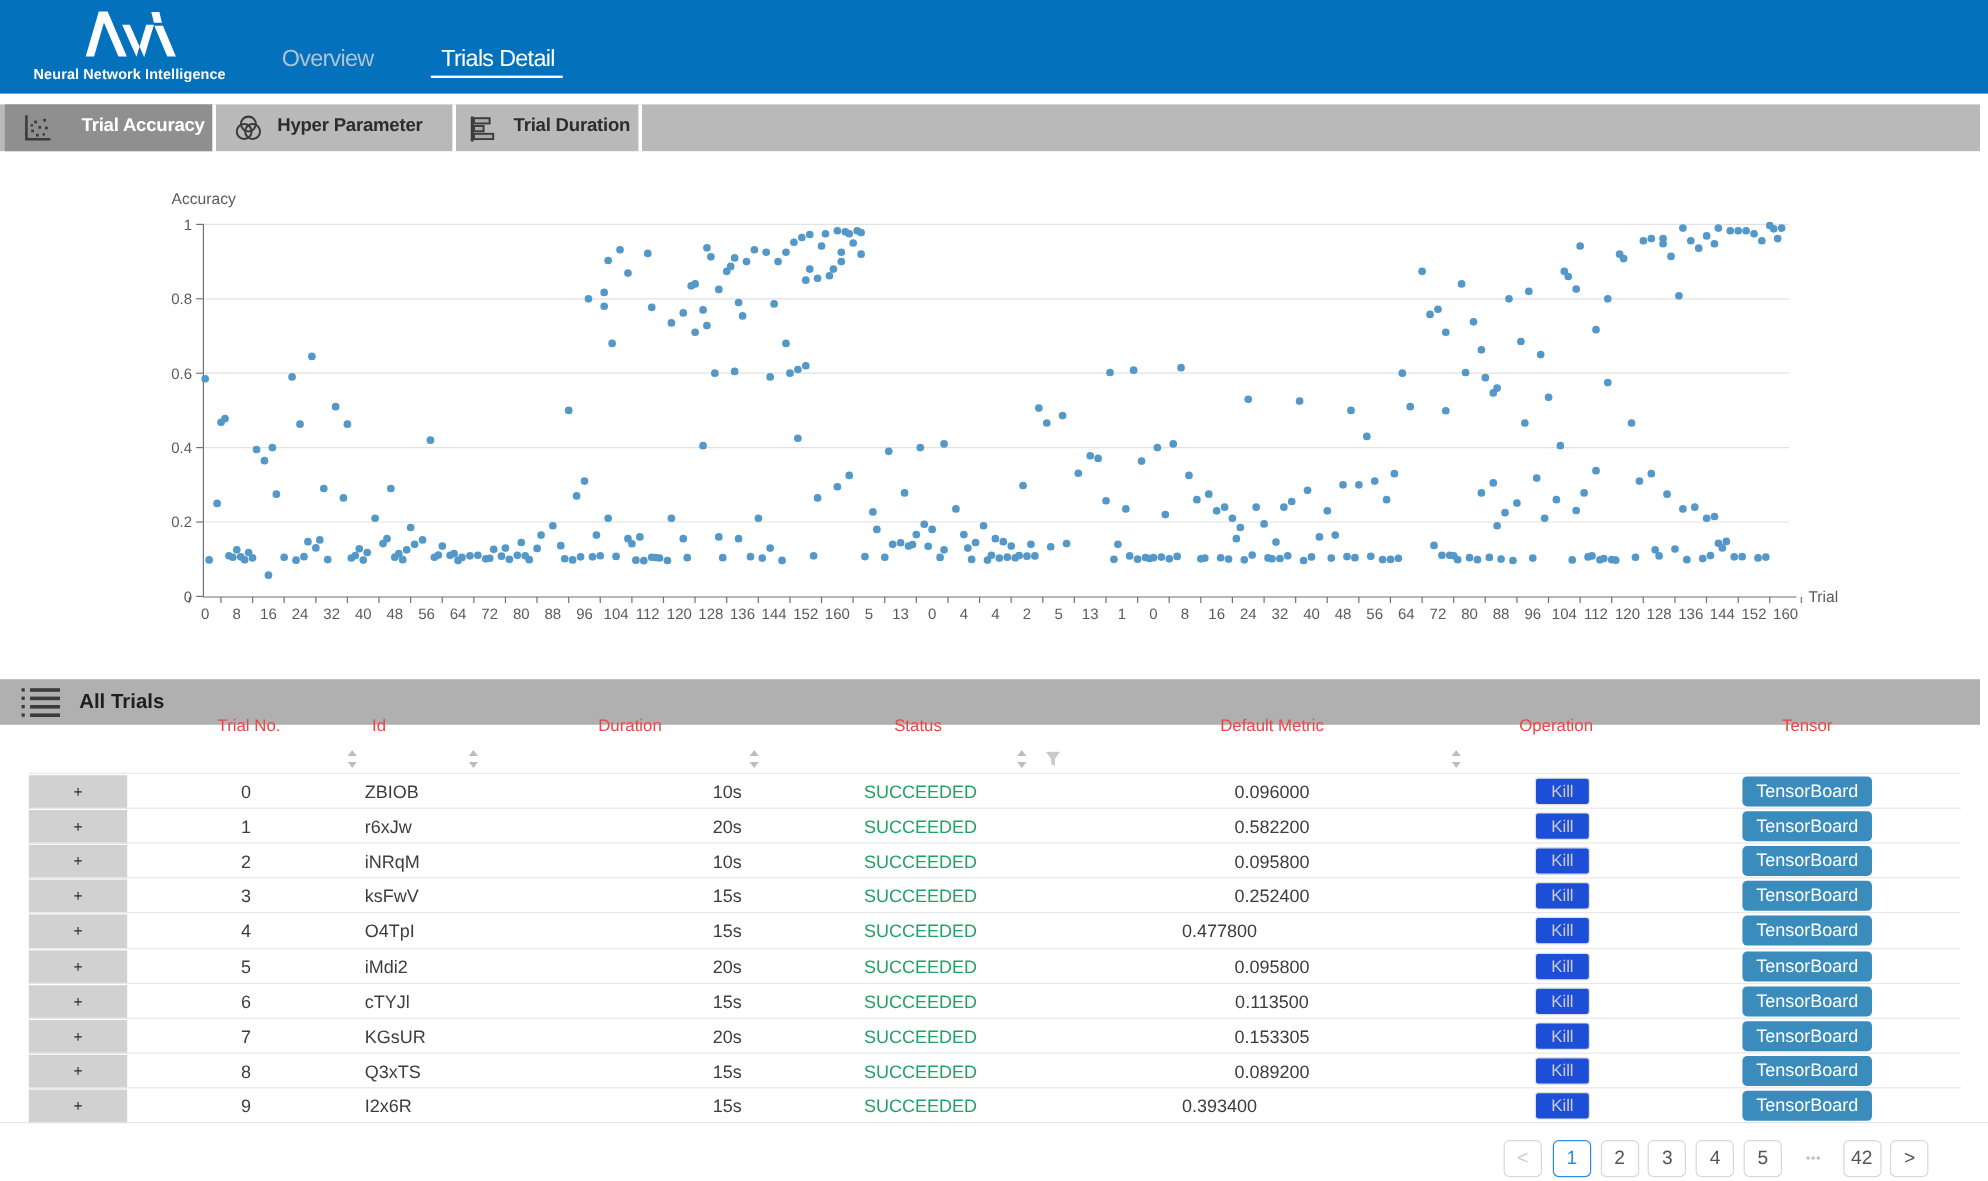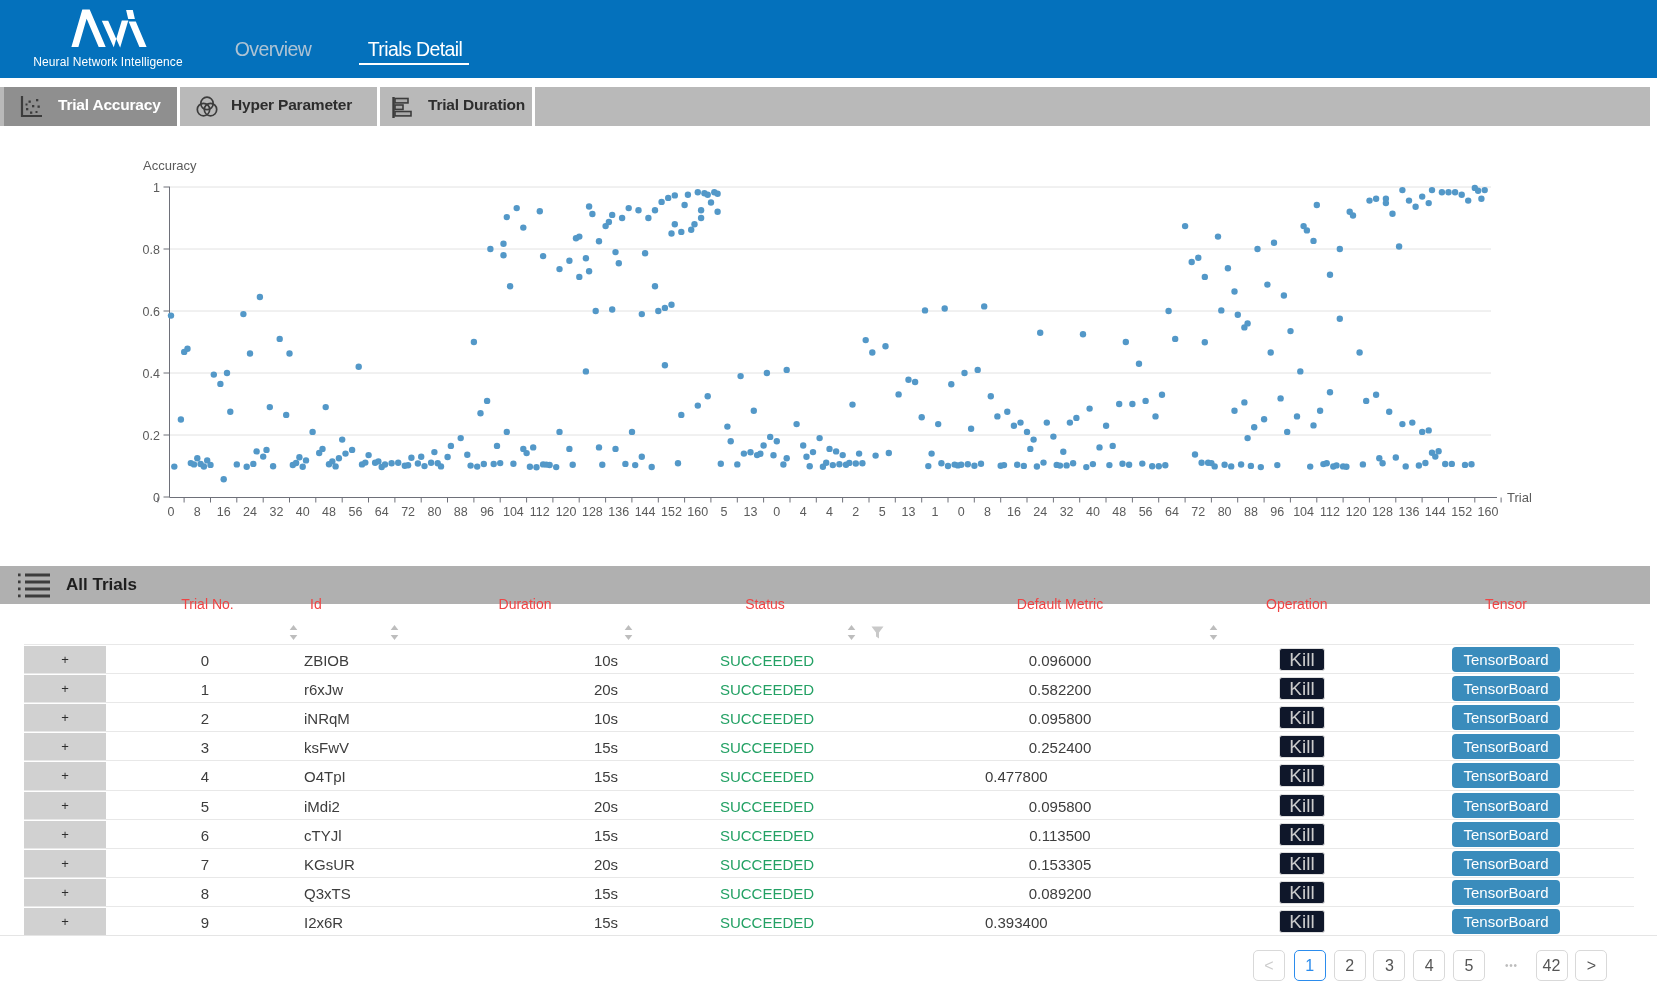--- a/index.html
+++ b/index.html
@@ -1,37 +1,37 @@
 <!DOCTYPE html>
 <html><head><meta charset="utf-8"><style>
 *{margin:0;padding:0;box-sizing:border-box}
 body{width:1657px;height:984px;position:relative;font-family:"Liberation Sans",sans-serif;background:#fff;overflow:hidden}
 #hdr{position:absolute;left:0;top:0;width:1657px;height:78px;background:#0471bc}
-#nni{position:absolute;left:28px;top:55px;width:160px;white-space:nowrap;text-align:center;color:#fff;font-size:12px;font-weight:normal;letter-spacing:.1px}
+#nni{position:absolute;left:28px;top:55px;width:160px;white-space:nowrap;text-align:center;color:#fff;font-size:12px;font-weight:bold;letter-spacing:.1px}
 .nav{position:absolute;top:38px;font-size:19.5px;letter-spacing:-0.6px;text-align:center;width:160px}
 #ovw{left:193px;color:#aec3d4}
 #tdl{left:335px;color:#fff}
 #tdlu{position:absolute;left:359px;top:63px;width:110px;height:2px;background:#fff}
 #tabbar{position:absolute;left:0;top:87px;width:1650px;height:39px;background:#b9b9b9}
 .tab{position:absolute;top:87px;height:39px;white-space:nowrap;color:#2d2d2d;font-size:15.5px;font-weight:600;letter-spacing:-0.2px}
 .tab span{position:absolute;top:9px}
 #tab1{left:4px;width:173px;background:#8f8f8f;color:#fff}
 #tab2{left:180px;width:197px}
 #tab3{left:380px;width:152px}
 .vsep{position:absolute;top:87px;width:3px;height:39px;background:#fff}
 #alltrials{position:absolute;left:0;top:566px;width:1650px;height:38px;background:#b0b0b0}
 #alltrials b{position:absolute;left:66px;top:9px;font-size:17px;color:#1e1e1e}
 .hc{position:absolute;top:596px;font-size:14px;color:#ef4444}
 .row{position:absolute;left:24px;height:30px;width:1610px;border-top:1px solid #e8e8e8}
 .lastline{position:absolute;left:0;top:935px;width:1657px;border-top:1px solid #e5e5e5}
 .pluscell{position:absolute;left:0px;top:1px;width:82px;height:28px;background:#d1d1d1;text-align:center;color:#2d2d2d;font-size:13px}
 .pluscell span{position:relative;top:6px}
 .c{position:absolute;top:7px;font-size:15px;color:#3d3d3d}
 .green{color:#23a164}
-.kill{position:absolute;left:1255px;top:3px;width:46px;height:23px;border:1px solid #e0e0e0;border-radius:3px;background:#0f172a;color:#ccc;font-size:19px;text-align:center;line-height:21px}
+.kill{position:absolute;left:1255px;top:3px;width:46px;height:23px;border:1px solid #e0e0e0;border-radius:3px;background:#1d4ed8;color:#ccc;font-size:14px;text-align:center;line-height:21px}
 .tb{position:absolute;left:1428px;top:2px;width:108px;height:25px;background:#3a8cbc;border-radius:4px;color:#fff;font-size:15px;text-align:center;line-height:25px}
 .pbox{position:absolute;top:950px;width:32px;height:31px;border:1px solid #d9d9d9;border-radius:5px;background:#fff;font-size:16px;color:#555;text-align:center;line-height:29px}
 .pbox.dis{color:#ccc}
 .pbox.act{border-color:#2b8ced;color:#2b8ced}
 .pbox.nxt{color:#555}
 .pdots{position:absolute;top:950px;width:44px;color:#bdbdbd;font-size:10px;text-align:center;line-height:31px}
 #chart{position:absolute;left:0;top:0}
 </style></head><body>
 <svg id="chart" width="1657" height="560" viewBox="0 0 1657 560">
 <g stroke="#e2e2e2" stroke-width="1">
@@ -544,21 +544,21 @@
 <div id="hdr"></div>
 <svg width="90" height="46" viewBox="62 3 90 46" style="position:absolute;left:62px;top:3px">
     <path fill="#fff" d="M82.3 9.5L89.3 9.5L78.4 47L71.4 47ZM82.7 9.5L89.7 9.5L105.7 47L98.7 47ZM101.8 20.7L108.2 20.7L120.1 47.6L113.8 47.6ZM113.7 47.6L120.2 47.6L128.3 20.6L121.8 20.6ZM128.2 18.9L134.9 18.9L132.8 10.1L126.1 10.1ZM128.6 21.5L135.8 21.5L146.6 47L139.4 47Z"></path>
   </svg>
 <div id="nni">Neural Network Intelligence</div>
 <div class="nav" id="ovw">Overview</div>
 <div class="nav" id="tdl">Trials Detail</div>
 <div id="tdlu"></div>
 <div id="tabbar"></div>
 <div class="tab" id="tab1">
-    <span style="left:54px">Trial Accuracy</span>
+    <span style="left:64px">Trial Accuracy</span>
     <svg width="26" height="26" viewBox="0 0 26 26" style="position:absolute;left:14px;top:7px">
 <path d="M4 2v20h20" stroke="#3c3c3c" stroke-width="2.2" fill="none"></path>
 <g fill="#3c3c3c">
         <rect x="8" y="14" width="2.3" height="2.3"></rect>
         <rect x="10.5" y="6.5" width="2.3" height="2.3"></rect>
         <rect x="14" y="11" width="2.3" height="2.3"></rect>
         <rect x="18" y="5" width="2.3" height="2.3"></rect>
         <rect x="19.5" y="11.5" width="2.3" height="2.3"></rect>
         <rect x="12" y="17.5" width="2.3" height="2.3"></rect>
         <rect x="17.5" y="17" width="2.0" height="2.0"></rect>

